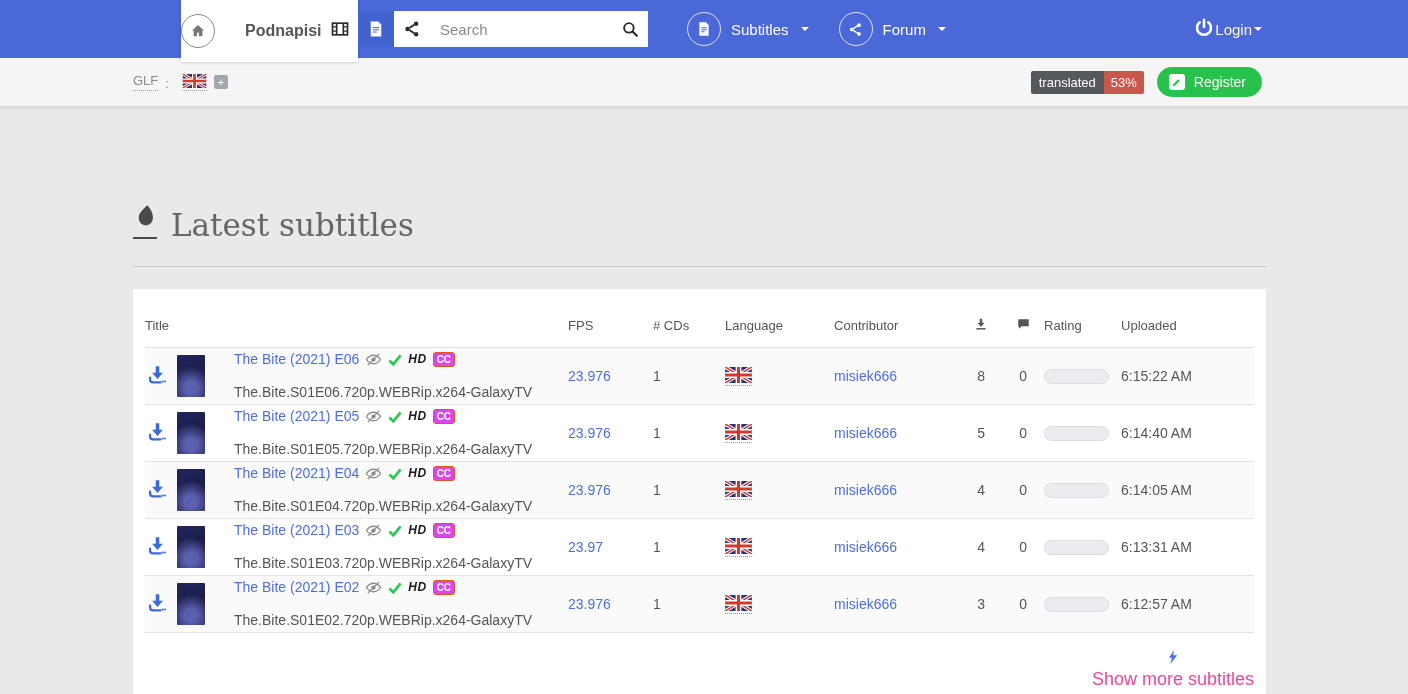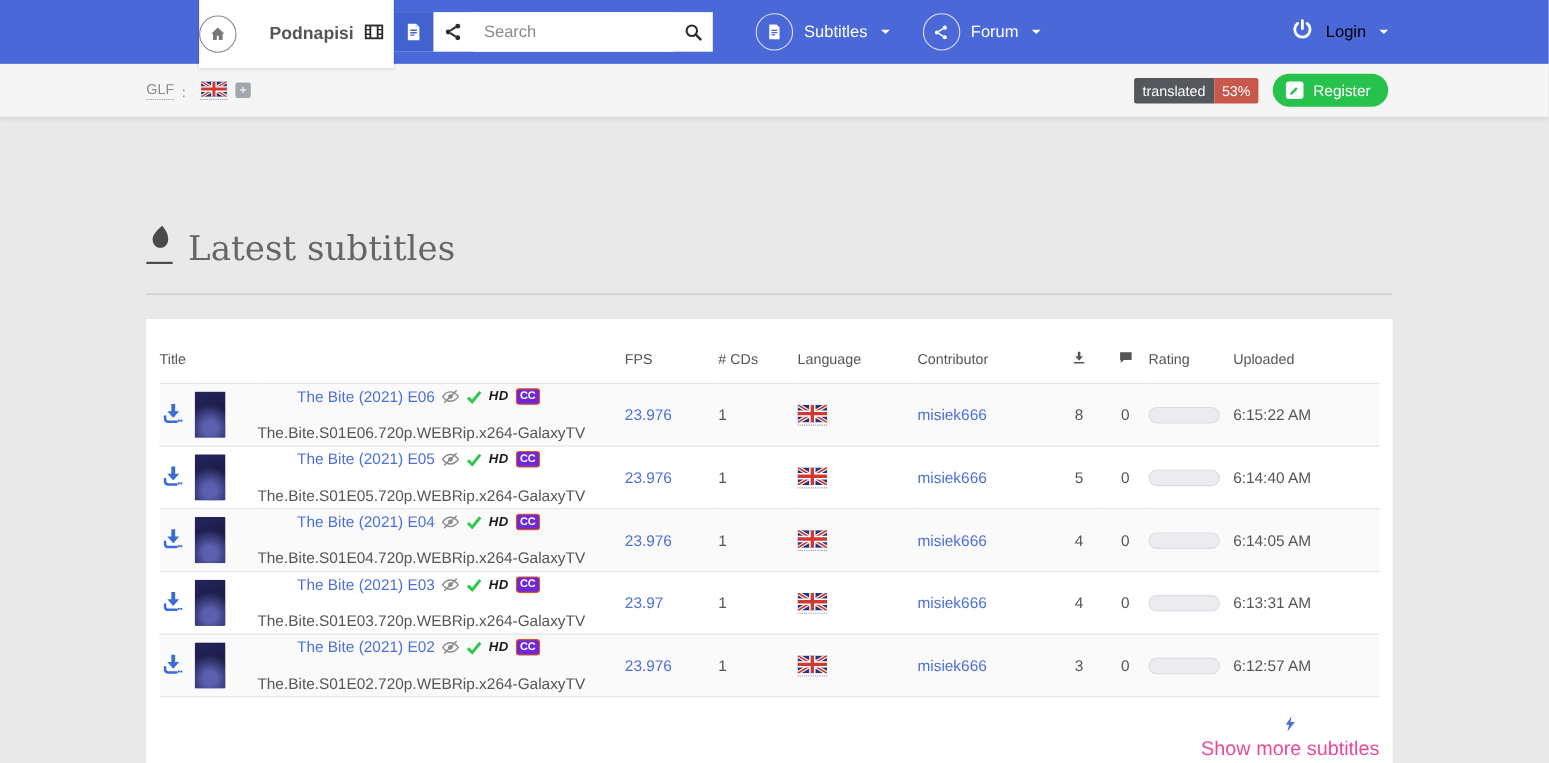--- a/index.html
+++ b/index.html
@@ -25,21 +25,21 @@
 
   .nav-menus { position:absolute; left:672px; top:0; height:58px; display:flex; align-items:center; }
   .menu { display:flex; align-items:center; gap:10px; padding:0 15px; height:58px; color:#fff;
           font-size:15px; cursor:pointer; }
   .circle-icon { width:34px; height:34px; border:1px solid rgba(255,255,255,.8); border-radius:50%;
                  display:flex; align-items:center; justify-content:center; }
   .caret { width:0; height:0; border-left:4px solid transparent; border-right:4px solid transparent;
            border-top:4px solid #fff; margin-left:2px; }
 
   .login-menu { position:absolute; right:146px; top:0; height:58px; display:flex; align-items:center;
-                gap:10px; color:#000000; font-size:15px; cursor:pointer; }
+                color:#fef9c3; font-size:15px; cursor:pointer; }
 
   
   .subbar { position:relative; height:49px; background:#f5f5f5; border-bottom:1px solid #d9d9d9;
             display:flex; align-items:center; box-shadow:0 2px 3px rgba(0,0,0,.06); z-index:4; }
   .glf { margin-left:133px; display:flex; align-items:flex-end; gap:7px; font-size:13px; color:#8a8a8a; }
   .glf-label { border-bottom:1px dotted #999; padding-bottom:2px; cursor:pointer; }
   .flag-abbr { border-bottom:1px dotted #999; padding-bottom:2px; display:inline-flex; cursor:pointer; }
   .plus-badge { width:14px; height:14px; background:#a2a7ad; border-radius:2px; color:#fff; font-size:11px;
                 display:flex; align-items:center; justify-content:center; cursor:pointer; margin-bottom:2px; }
   .subbar-right { position:absolute; right:146px; display:flex; align-items:center; gap:13px; }
@@ -66,23 +66,23 @@
   thead th.c { text-align:center; }
   tbody tr { height:57px; border-bottom:1px solid #e3e3e3; }
   tbody tr.striped { background:#fafafa; }
   td { vertical-align:middle; font-size:14px; color:#555; }
   td.c { text-align:center; }
   .dl-cell { padding-left:2px; cursor:pointer; }
   .poster { width:28px; height:42px; border-radius:1px;
             background:radial-gradient(circle at 50% 78%, #5a5fae 0 18%, transparent 60%),
                        linear-gradient(160deg,#23255c,#191a44 60%,#22245a); }
   .title-line { display:flex; align-items:center; gap:6px; line-height:19px; }
-  .title-link { color:#4d6fd9; font-size:14px;margin-left:36px; }
+  .title-link { color:#4d6fd9; font-size:14px; }
   .hd-flag { font-size:12px; font-weight:bold; font-style:italic; color:#1a1a1a; letter-spacing:.5px; }
-  .cc-badge { background:#6d28d9; border:1px solid #e0551d; color:#fff; font-size:10px; font-weight:bold;
+  .cc-badge { background:#d946ef; border:1px solid #e0551d; color:#fff; font-size:10px; font-weight:bold;
               border-radius:3px; padding:1px 3px; line-height:11px; }
   .release { color:#555; line-height:19px;margin-top:14px; }
   .fps-link, .user-link { color:#4d6fd9; }
   .rating-bar { width:65px; height:15px; background:#ecebf0; border:1px solid #dcdbe2; border-radius:8px; }
   .card-footer { text-align:right; padding-top:17px; }
   .show-more { color:#ec4899; font-size:18px; display:inline-flex; align-items:center; gap:5px; cursor:pointer;flex-direction:column; }
 </style>
 </head>
 <body>
 

